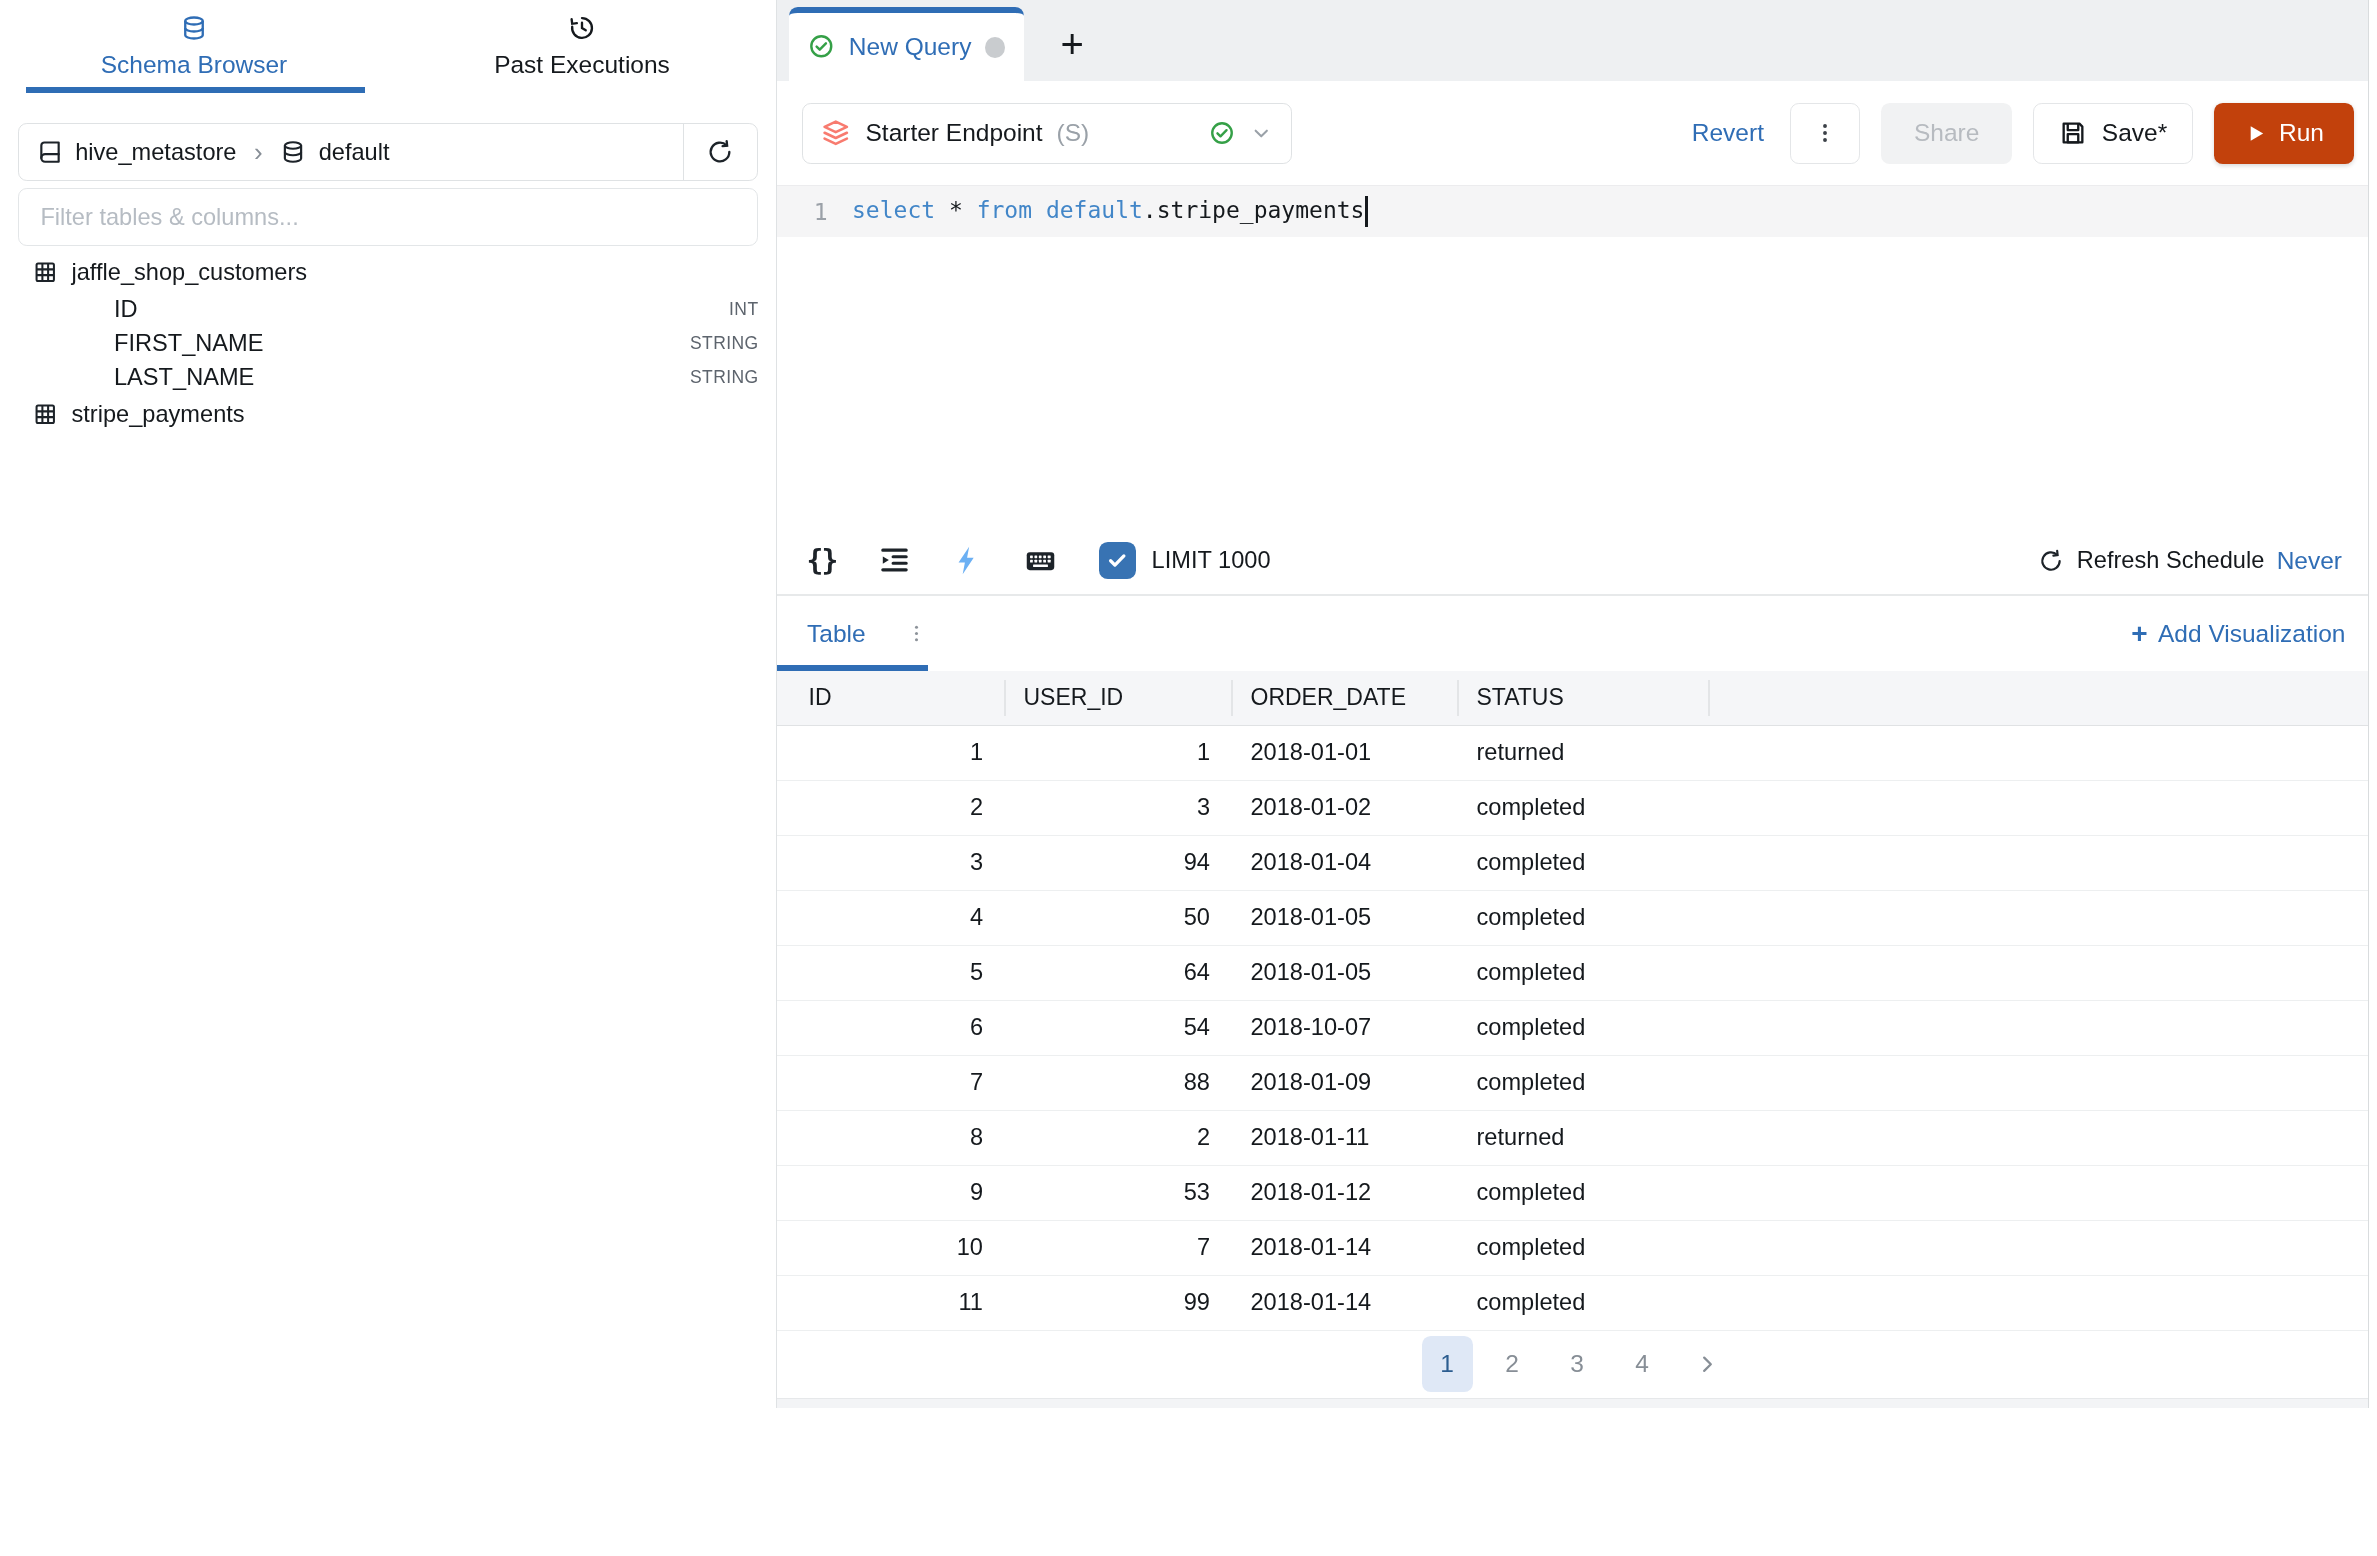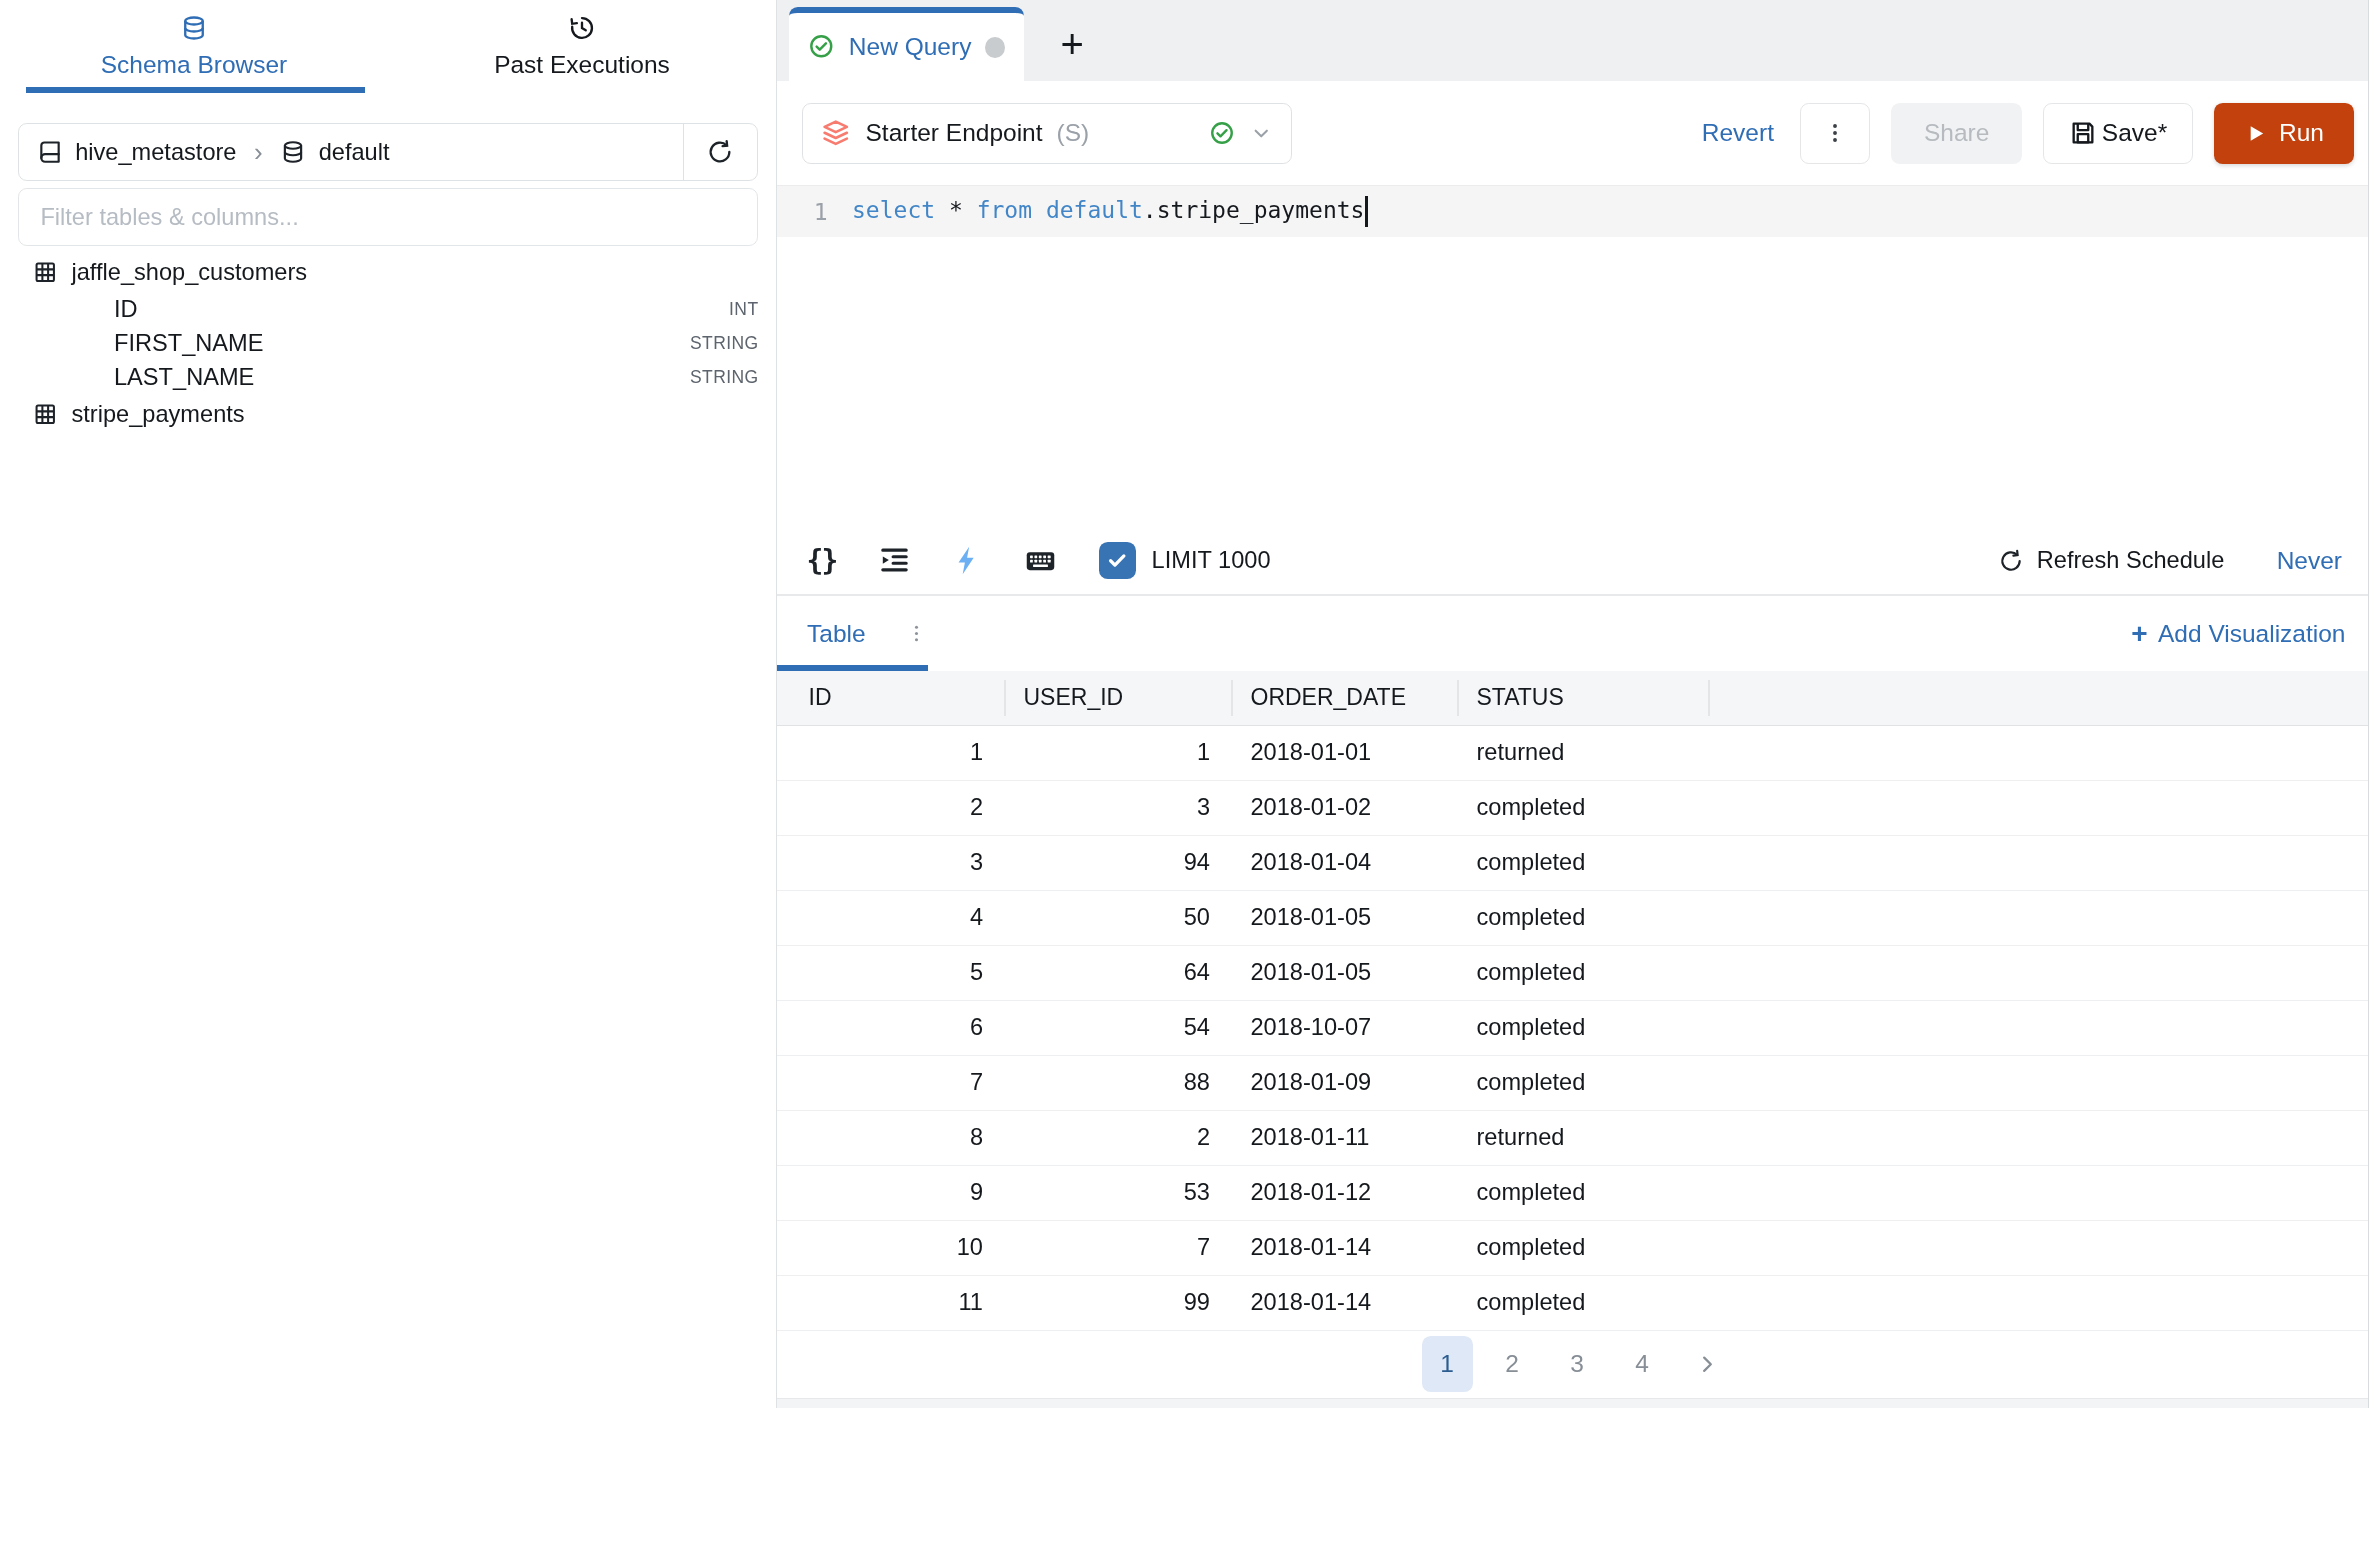--- a/index.html
+++ b/index.html
@@ -96,30 +96,30 @@
   .endpoint {
     width: 490px; height: 61px; border: 1.8px solid #dfe2e4; border-radius: 8.8px;
     display: flex; align-items: center; gap: 14px; padding: 0 17.5px; cursor: pointer; background: #fff;
   }
   .endpoint .stack { width: 31.5px; height: 31.5px; }
   .endpoint-name { font-size: 24.5px; color: #15191d; }
   .endpoint-size { font-size: 24.5px; color: #9aa1a8; }
   .endpoint .check { width: 26px; height: 26px; margin-left: auto; }
   .endpoint .chev { width: 24.5px; height: 24.5px; }
   .qt-spacer { flex: 1; }
-  .link { color: #2f6db5; font-size: 24.5px; cursor: pointer; white-space: nowrap; margin-left: 40px; }
+  .link { color: #2f6db5; font-size: 24.5px; cursor: pointer; white-space: nowrap; }
   .revert { margin-right: 26px; }
   .btn {
     height: 61px; border-radius: 8.8px; display: flex; align-items: center; justify-content: center;
     font-size: 24.5px; cursor: pointer; font-family: "Liberation Sans", sans-serif;
   }
   .btn-kebab { width: 70px; border: 1.8px solid #e4e6e8; background: #fff; color: #3c4148; margin-right: 21px; }
   .btn-kebab svg { width: 26px; height: 26px; }
   .btn-share { padding: 0 33px; background: #f1f2f3; color: #b7bbc0; margin-right: 21px; cursor: not-allowed; }
-  .btn-save { padding: 0 24.5px; border: 1.8px solid #e4e6e8; background: #fff; gap: 5px; margin-right: 21px; color: #15191d; }
+  .btn-save { padding: 0 24.5px; border: 1.8px solid #e4e6e8; background: #fff; gap: 15px; margin-right: 21px; color: #15191d; }
   .btn-save svg { width: 28px; height: 28px; }
   .btn-run { padding: 0 30px; background: #c2410c; color: #fff; gap: 12.3px; box-shadow: 0 1.8px 4.4px rgba(0,0,0,0.15); }
   .btn-run svg { width: 23px; height: 23px; }
 
   
   .editor { flex: 1; min-height: 0; font-family: "DejaVu Sans Mono", monospace; cursor: text; }
   .code-line { height: 51px; display: flex; align-items: center; background: #f5f5f6; }
   .gutter-num { width: 75px; text-align: right; padding-right: 24.5px; color: #9ba1a8; font-size: 23px; }
   .code { font-size: 23px; white-space: pre; }
   .code .kw { color: #4286c8; }

